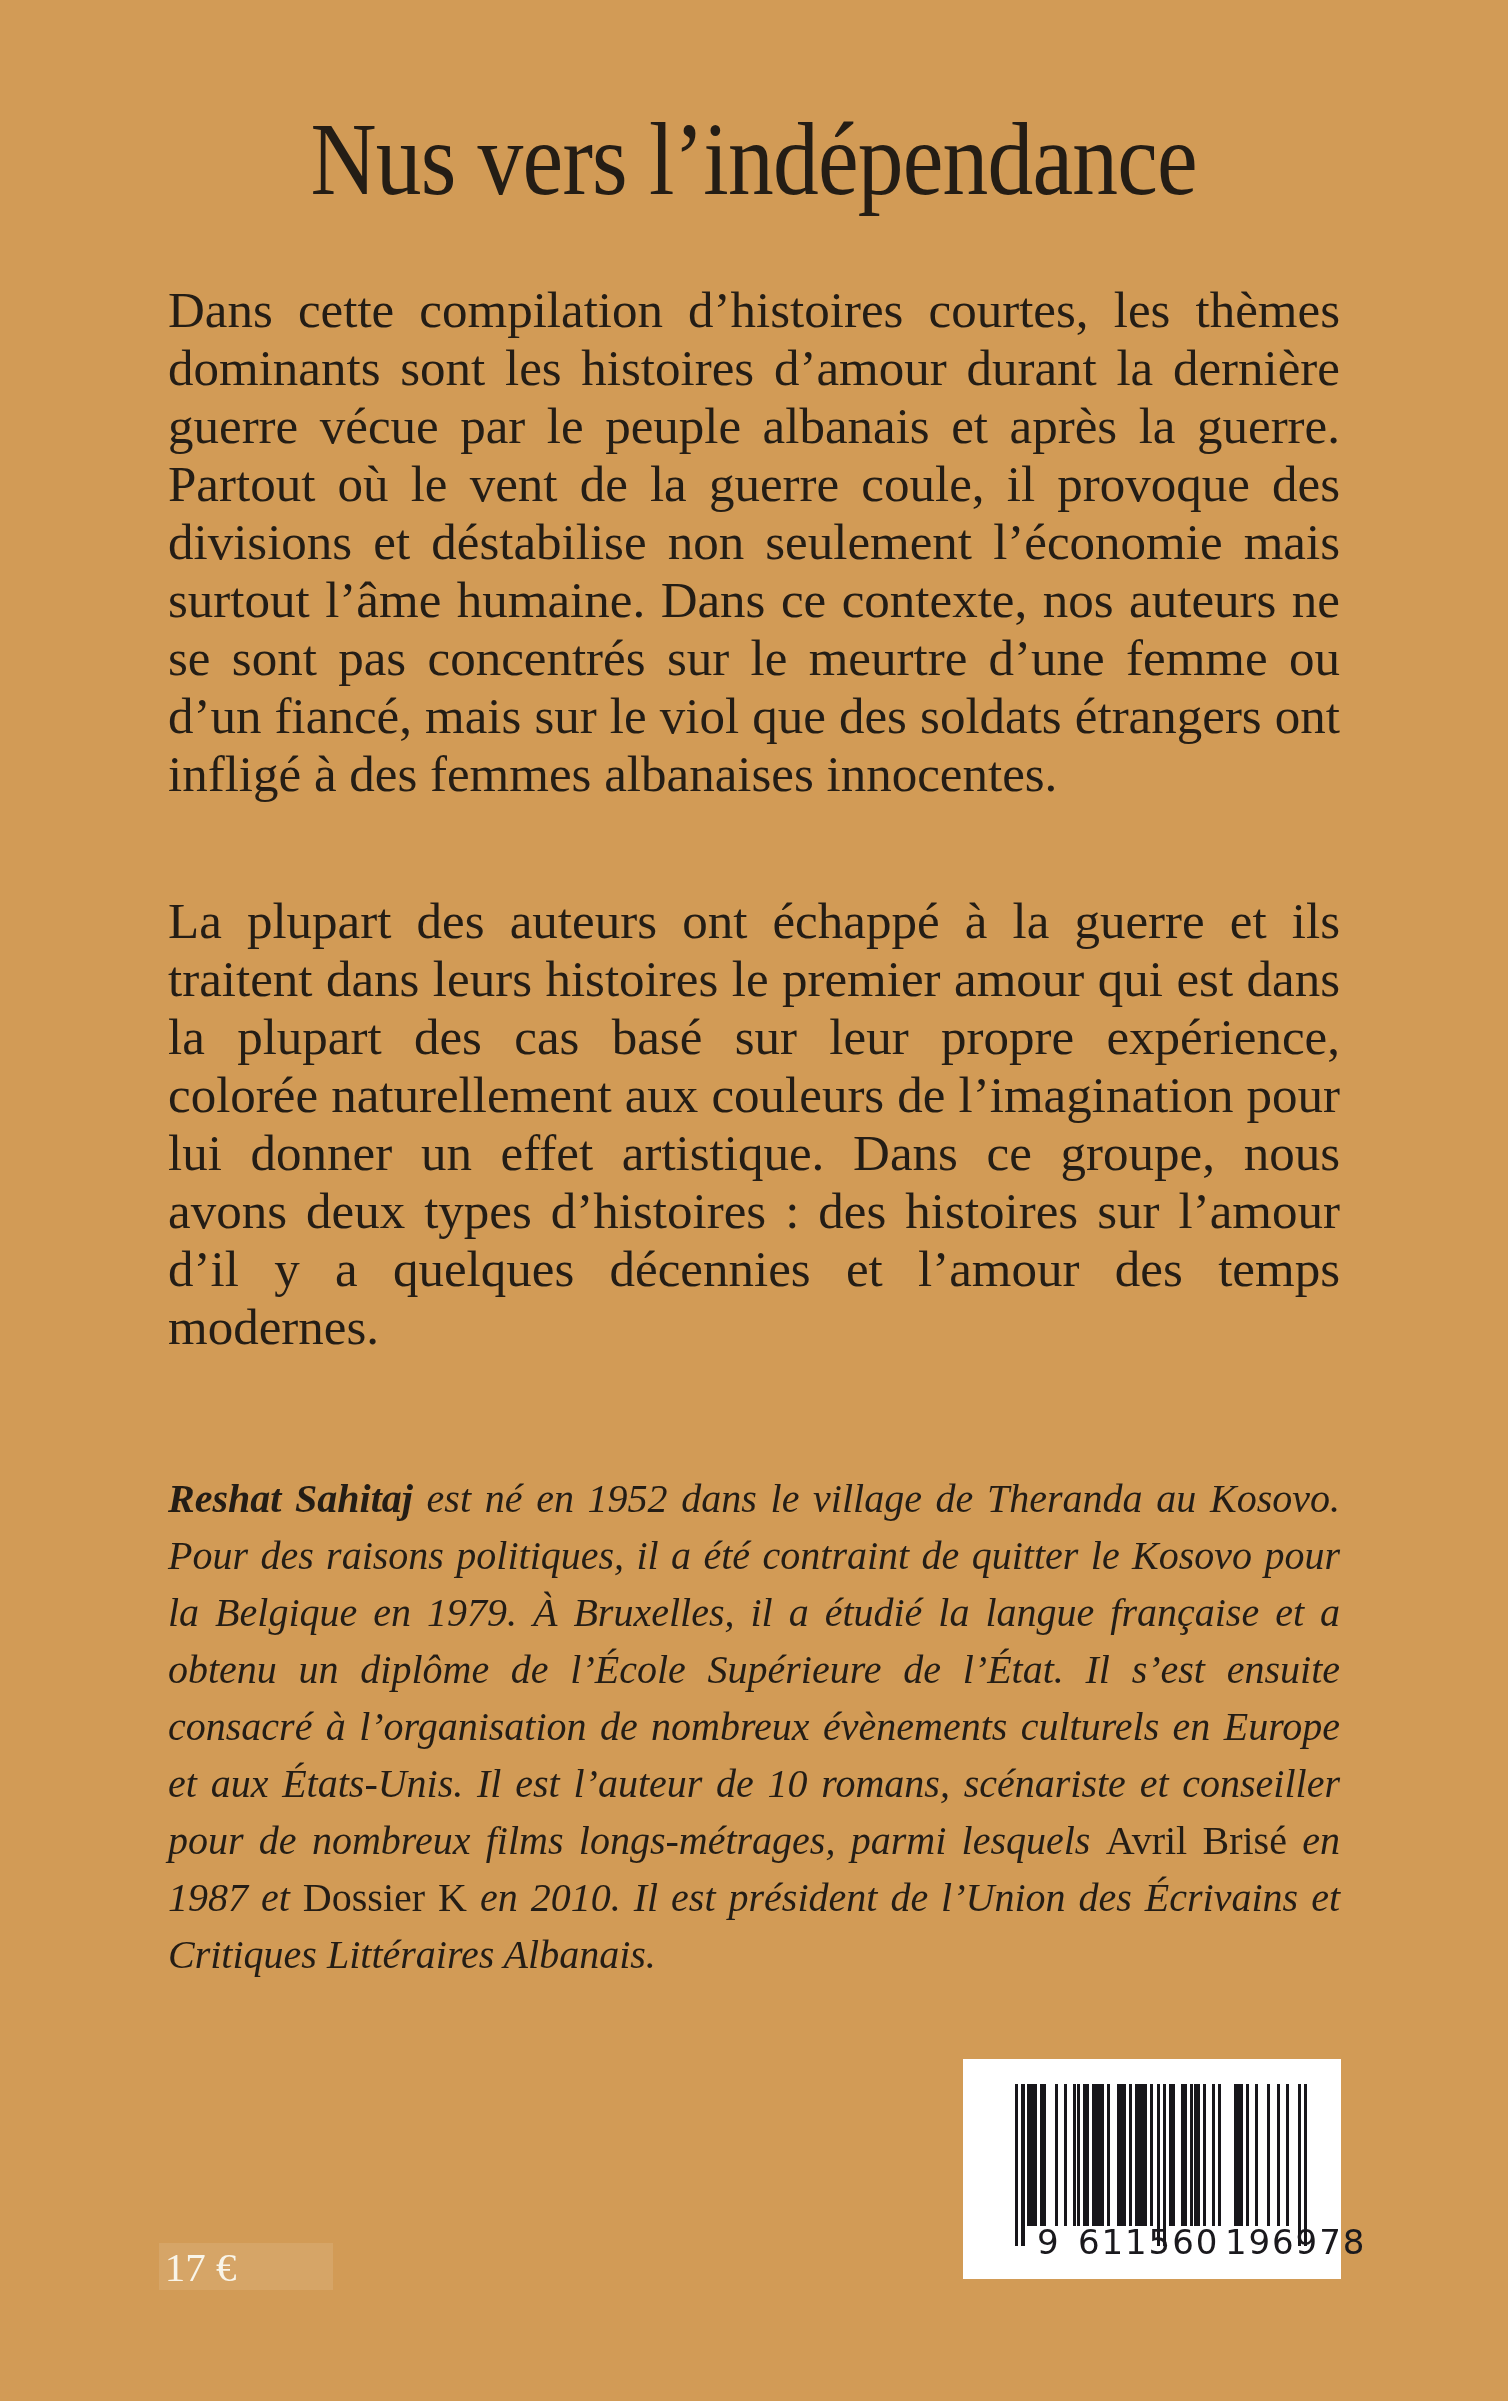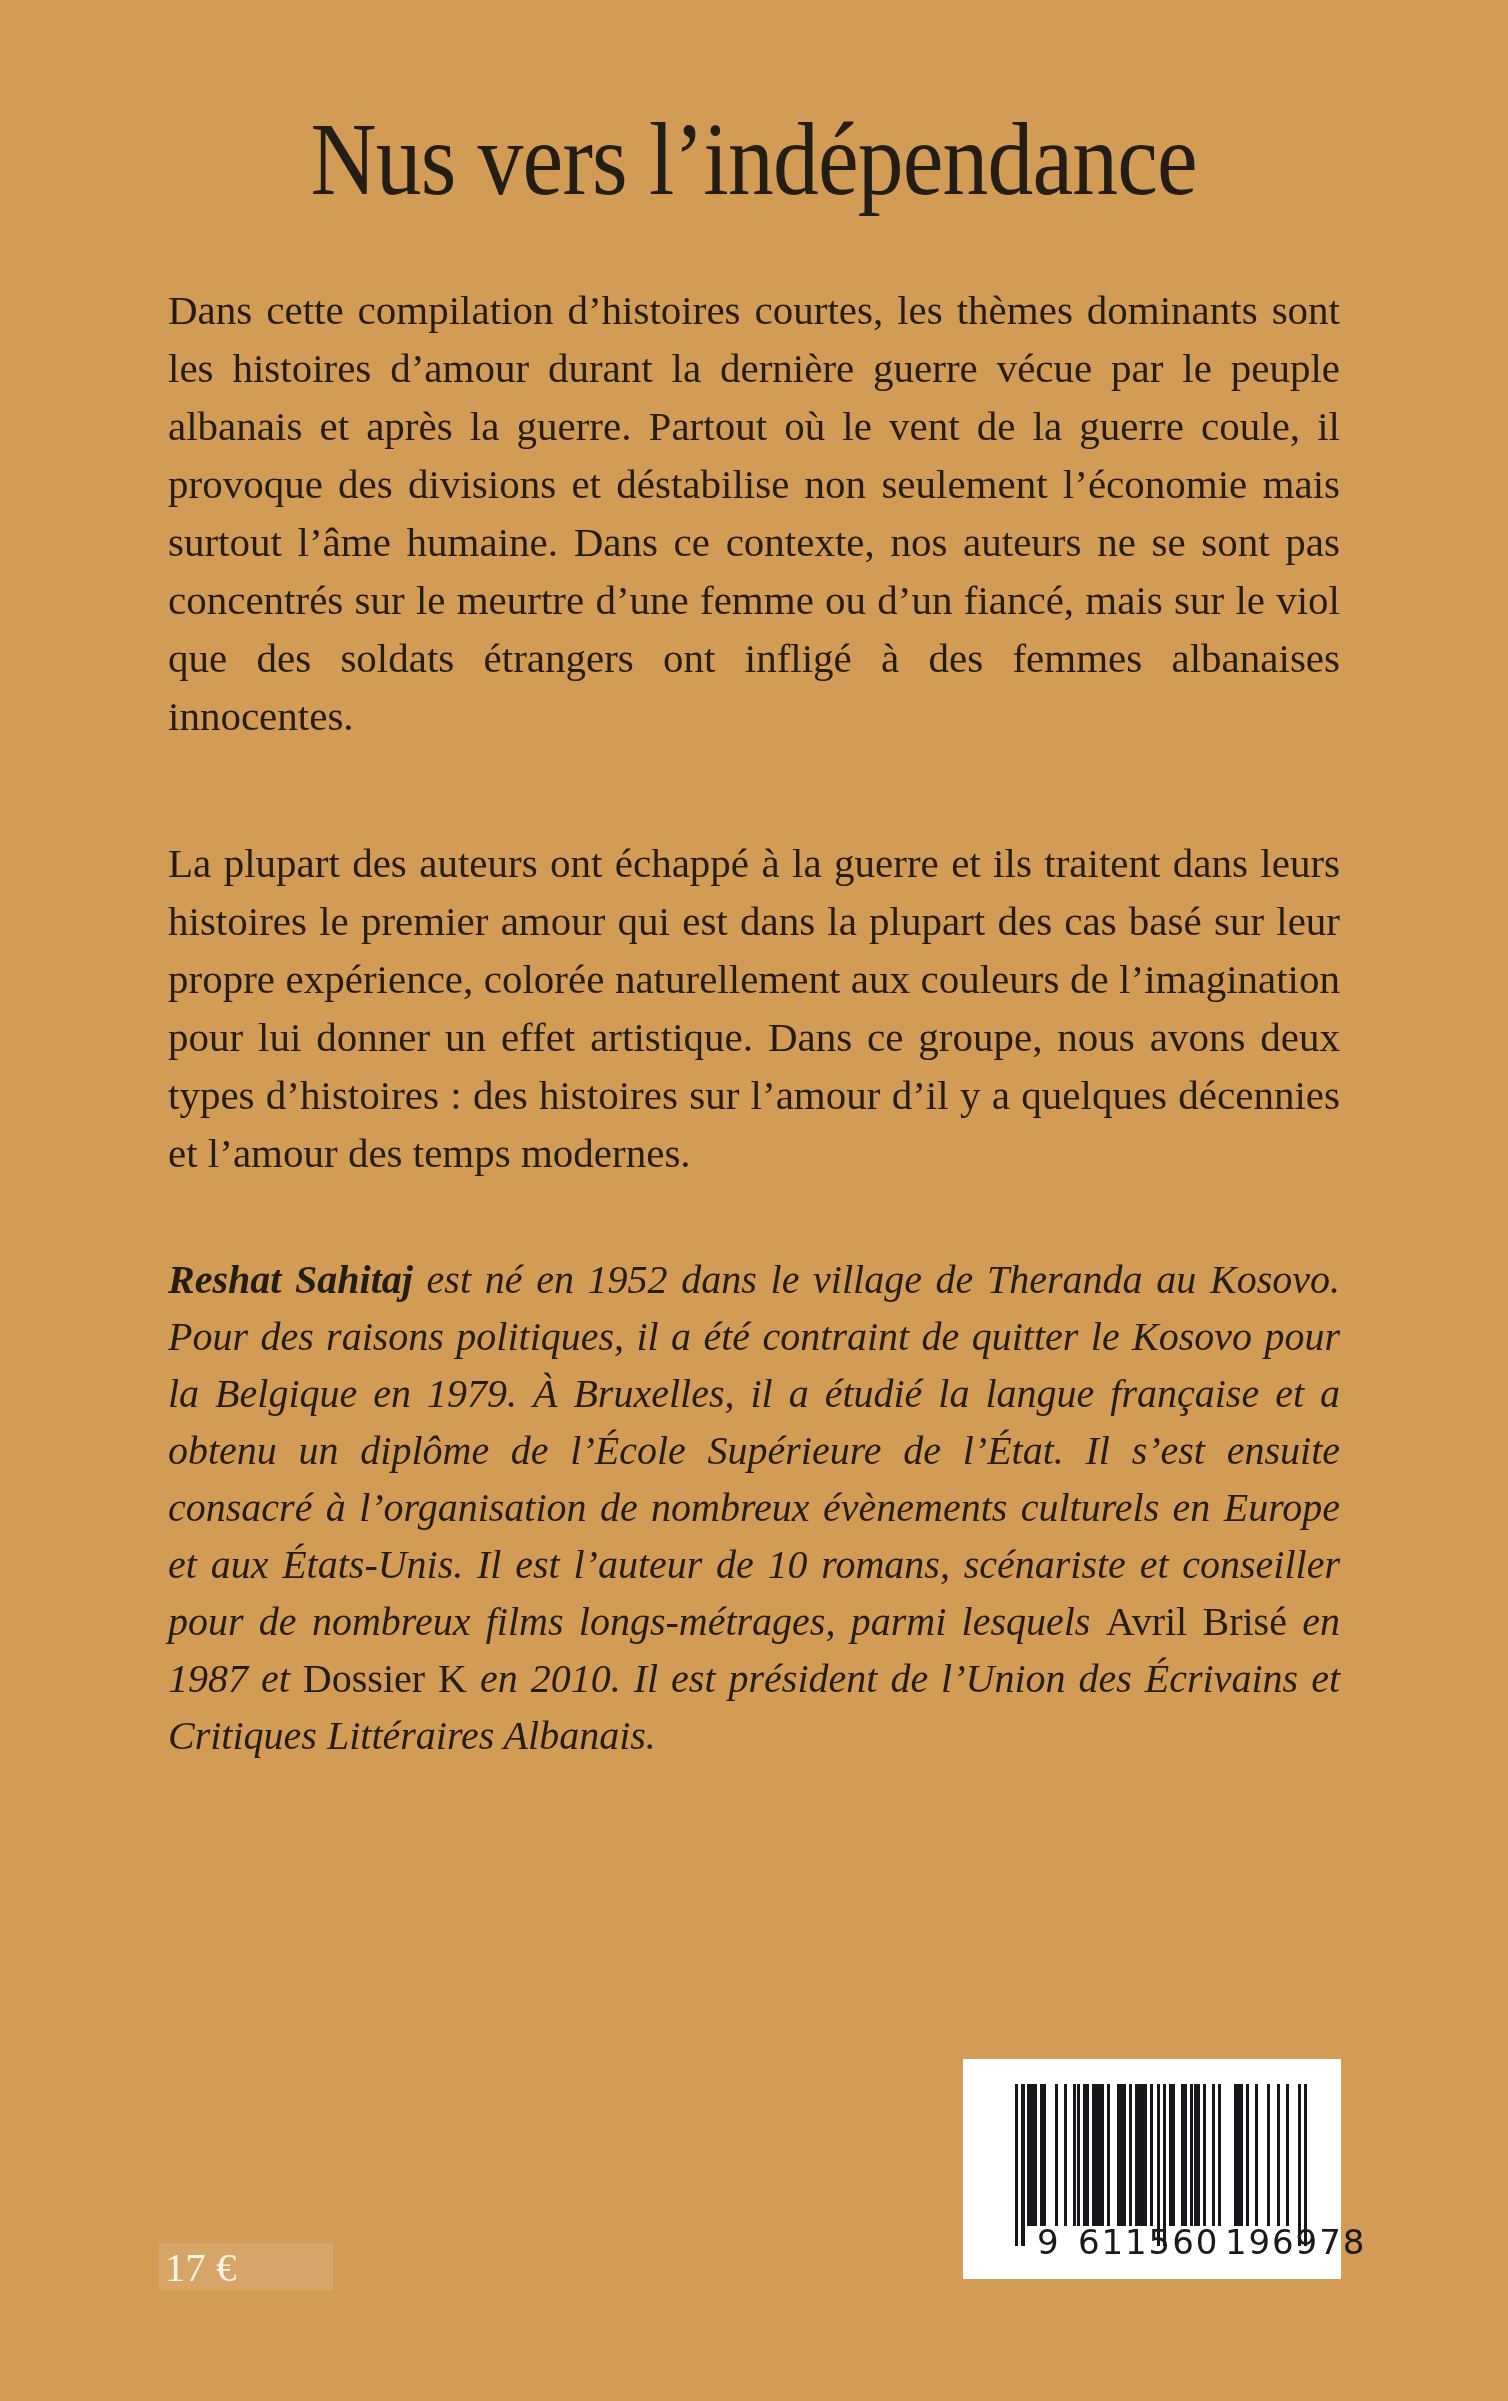--- a/index.html
+++ b/index.html
@@ -23,26 +23,26 @@
   }
   .title-inner {
     display: inline-block;
     transform: scaleX(0.88);
     transform-origin: center;
     white-space: nowrap;
   }
   .synopsis { margin: 68px 168px 0 168px; }
   .synopsis p {
     margin: 0;
-    font-size: 41px;
+    font-size: 51px;
     line-height: 58px;
     text-align: justify;
   }
   .synopsis p + p { margin-top: 89px; }
-  .bio { margin: 69px 168px 0 168px; }
+  .bio { margin: 114px 168px 0 168px; }
   .bio p {
     margin: 0;
     font-style: italic;
     font-size: 40px;
     line-height: 57px;
     text-align: justify;
   }
   .bio .upright { font-style: normal; }
   .bio .author-name { font-weight: bold; }
   .isbn {

